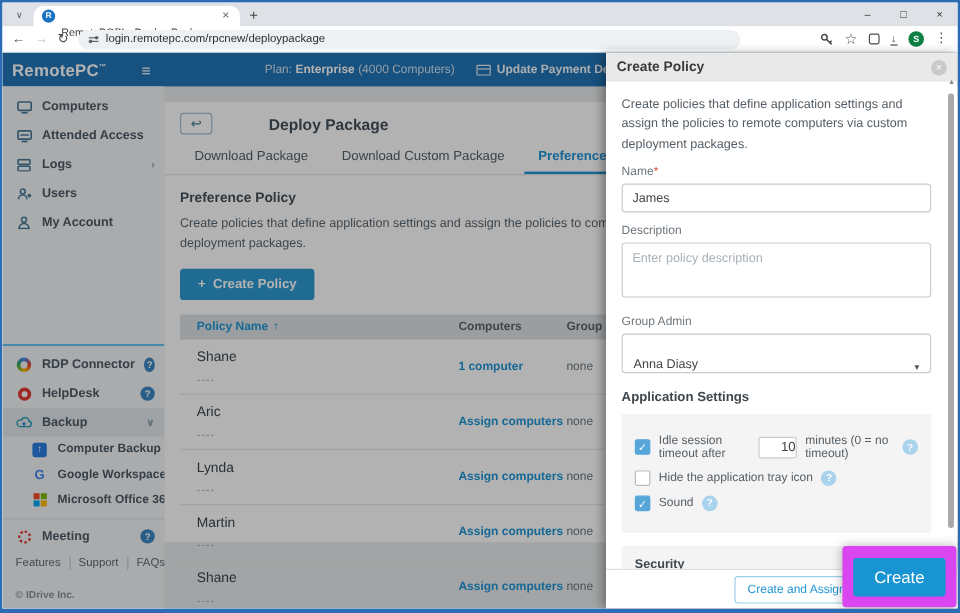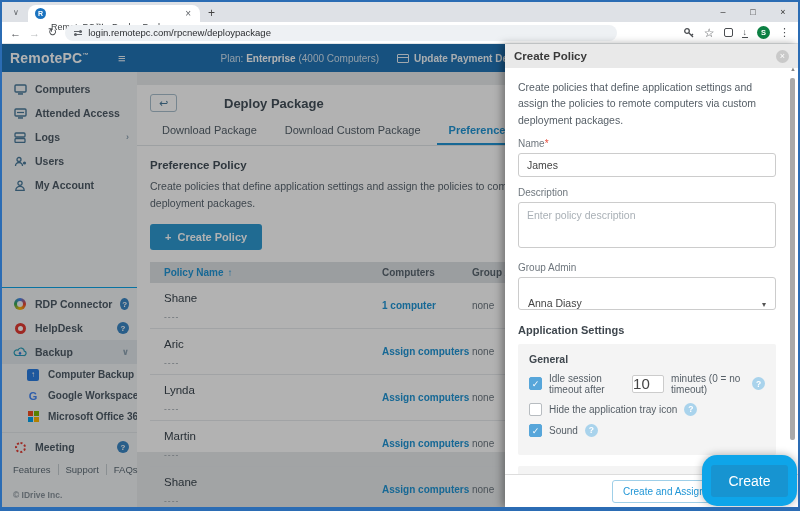--- a/index.html
+++ b/index.html
@@ -111,25 +111,25 @@
   .ptextarea::placeholder, .pinput::placeholder { color:#a9b0b6; }
   .pselect { width:100%; height:33px; border:1px solid #ccc; border-radius:3px; display:flex; align-items:flex-end; padding:0 9px; font-size:10.5px; color:#444; }
   .pselect .arr { margin-left:auto; font-size:8px; color:#555; }
   .appset { margin:14px 0 8px; font-size:11px; font-weight:bold; color:#3f474e; }
   .box { background:#f4f4f4; border-radius:2px; padding:9px 11px 10px; margin-bottom:11px; }
   .box h4 { font-size:10.5px; color:#3f474e; margin-bottom:8px; }
   .cbrow { display:flex; align-items:center; gap:7px; margin:8px 0; font-size:10px; color:#555e66; }
   .cb { width:13px; height:13px; border:1px solid #b7bcc0; border-radius:2px; background:#fff; flex:none; position:relative; }
   .cb[data-checked="true"] { background:#57a6da; border-color:#57a6da; }
   .cb[data-checked="true"]::after { content:"✓"; position:absolute; inset:0; color:#fff; font-size:9px; line-height:13px; text-align:center; }
-  .mini { width:32px; height:18px; border:1px solid #ccc; border-radius:2px; text-align:left; font-size:15px; color:#444; font-family:inherit; }
+  .mini { width:32px; height:18px; border:1px solid #ccc; border-radius:2px; text-align:right; font-size:11px; color:#444; font-family:inherit; }
   .qhelp { width:13px; height:13px; border-radius:50%; background:#a9d3ec; color:#fff; font-size:8.5px; font-weight:bold; display:flex; align-items:center; justify-content:center; flex:none; }
   .pfoot { position:absolute; left:0; right:0; bottom:0; height:33px; background:#fff; border-top:1px solid #ddd; display:flex; align-items:center; padding-left:107px; }
   .btn-outline { border:1px solid #9fcfe8; background:#fff; color:#2196d6; font-size:10px; padding:5px 10px; border-radius:3px; white-space:nowrap; }
-  .spotlight { position:absolute; right:1px; bottom:1px; width:95px; height:51px; background:#0ea5e9; border-radius:15px; box-shadow:0 0 9px rgba(0,0,0,0.3); z-index:20; display:flex; align-items:center; justify-content:center; }
+  .spotlight { position:absolute; right:1px; bottom:1px; width:95px; height:51px; background:#d946ef; border-radius:3px; box-shadow:0 0 9px rgba(0,0,0,0.3); z-index:20; display:flex; align-items:center; justify-content:center; }
   .btn-create { background:#1794d1; color:#fff; font-size:14px; padding:8px 17px; border-radius:3px; }
   .pscroll { position:absolute; right:3px; top:30px; bottom:40px; width:5px; }
   .pscroll .up { position:absolute; top:-8px; left:0; font-size:6px; color:#888; }
   .pscroll .thumb { position:absolute; top:4px; width:5px; height:92%; background:#a9a9a9; border-radius:2px; }
 
   svg { display:block; }
 </style>
 </head>
 <body>
 
@@ -382,21 +382,20 @@
 
         <div class="plabel">Group Admin</div>
         <div class="pselect">
           <span>Anna Diasy</span>
           <span class="arr">▾</span>
         </div>
 
         <div class="appset">Application Settings</div>
 
         <div class="box">
-          <h4>General</h4>
           <div class="cbrow">
             <span class="cb" data-checked="true"></span>
             <span>Idle session timeout after</span>
             <input class="mini" type="text" value="10" style="">
             <span>minutes (0 = no timeout)</span>
             <span class="qhelp">?</span>
           </div>
           <div class="cbrow">
             <span class="cb" data-checked="false"></span>
             <span>Hide the application tray icon</span>

